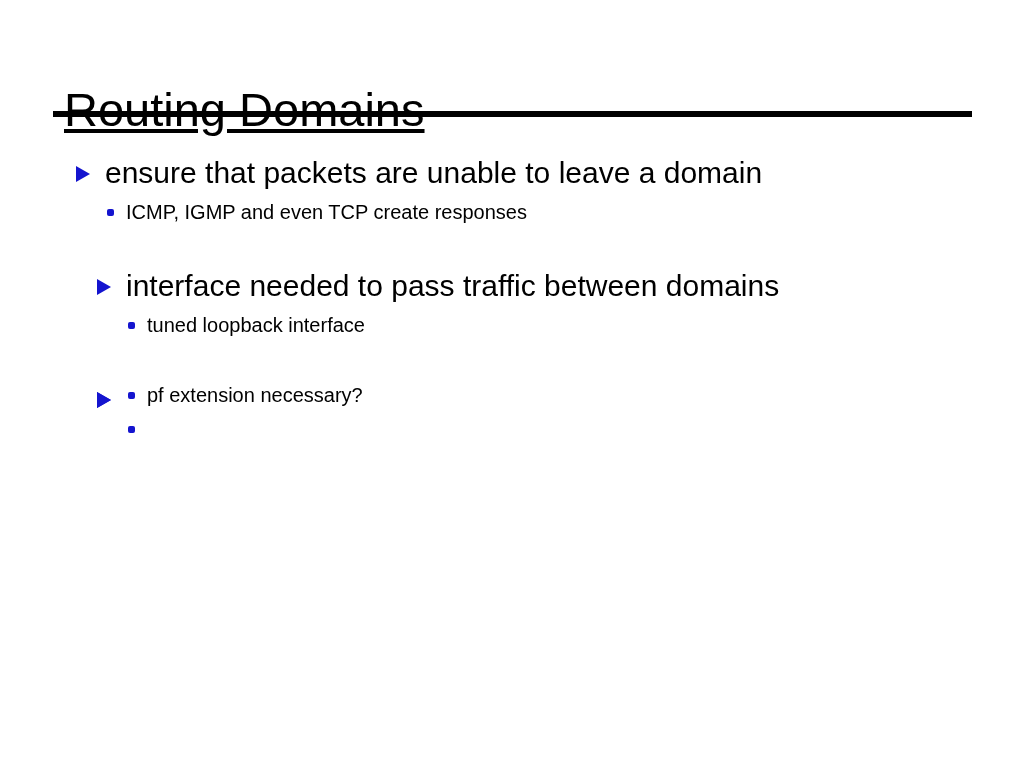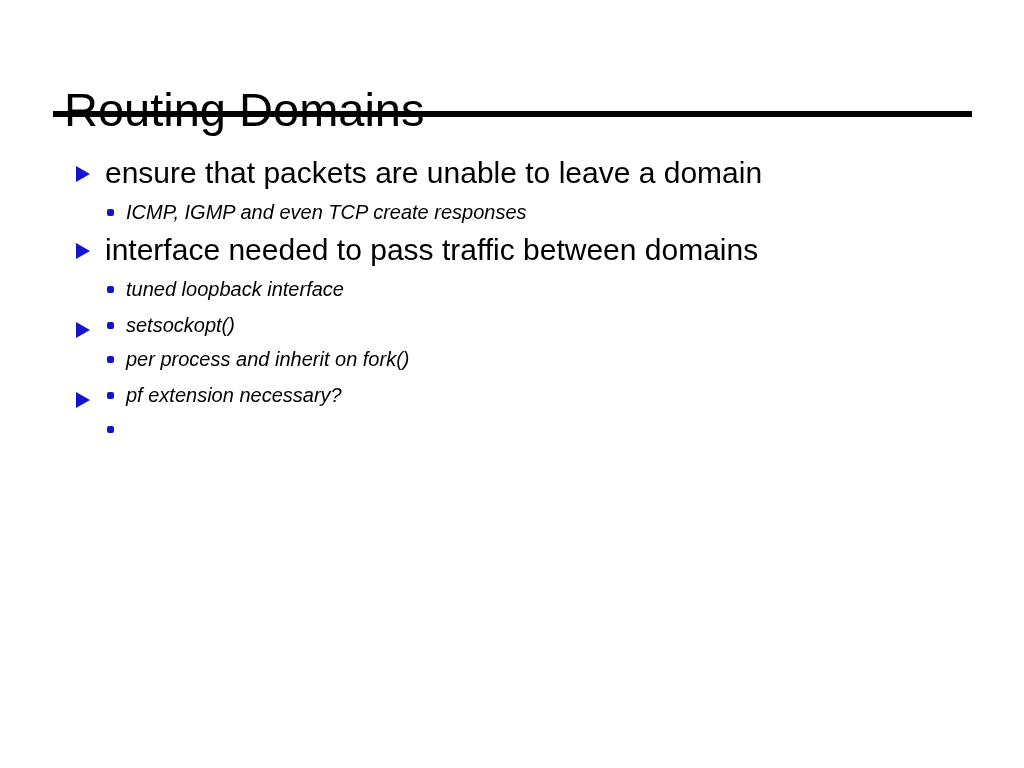--- a/index.html
+++ b/index.html
@@ -26,20 +26,21 @@
   .slide-title {
     position: absolute;
     left: 64px;
     top: 51px;
     font-size: 47px;
     line-height: 55px;
     font-weight: normal;
     letter-spacing: 0px;
     color: #000000;
     white-space: nowrap;
+    text-decoration: underline;
   }
   .title-rule {
     position: absolute;
     left: 53px;
     top: 111px;
     width: 919px;
     height: 6px;
     background: #000000;
   }
 
@@ -47,20 +48,22 @@
   .body-area {
     position: absolute;
     left: 0px;
     top: 152px;
     width: 944px;
   }
   .group {
     position: relative;
   }
   .group + .group {
+    margin-top: 36px;
+    padding-left: 21px;
   }
 
   
   .l1 {
     position: relative;
     padding-left: 105px;
     padding-right: 70px;
     font-size: 30px;
     line-height: 41px;
     color: #000000;
@@ -77,21 +80,20 @@
     border-left-color: #1414cf;
   }
   .l1-text {
     display: block;
     max-width: 820px;
   }
 
   
   .l2-list {
     margin-top: 2px;
-    font-style: italic;
   }
   .l2 {
     position: relative;
     padding-left: 126px;
     font-size: 20px;
     line-height: 34px;
     color: #000000;
   }
   .l2 .dot {
     position: absolute;
@@ -140,30 +142,20 @@
           <span class="dot"></span>
           <span class="l2-text">tuned loopback interface</span>
         </div>
       </div>
     </div>
 
     <div class="group">
       <div class="l1">
         <span class="tri"></span>
       </div>
-      <div class="l2-list">
-        <div class="l2">
-          <span class="dot"></span>
-          <span class="l2-text">setsockopt()</span>
-        </div>
-        <div class="l2">
-          <span class="dot"></span>
-          <span class="l2-text">per process and inherit on fork()</span>
-        </div>
-      </div>
     </div>
 
     <div class="group">
       <div class="l1">
         <span class="tri"></span>
       </div>
       <div class="l2-list">
         <div class="l2">
           <span class="dot"></span>
           <span class="l2-text">pf extension necessary?</span>

